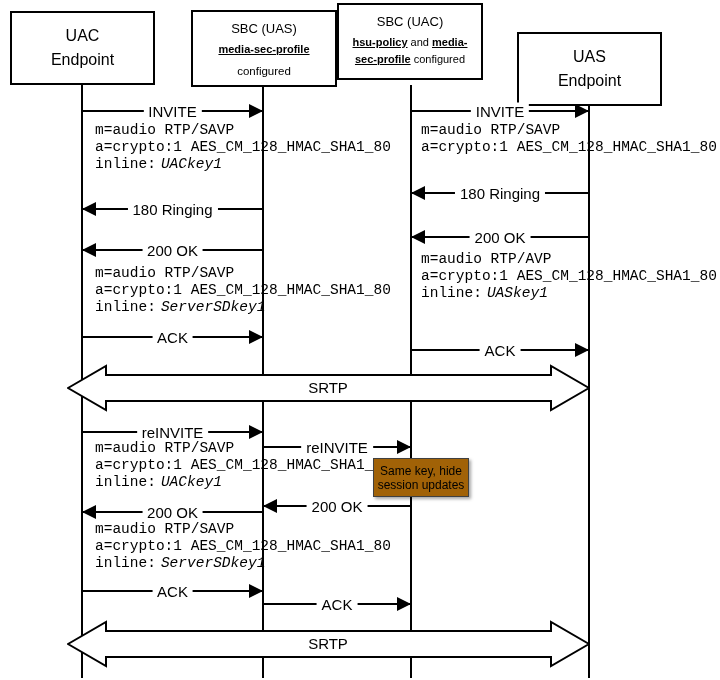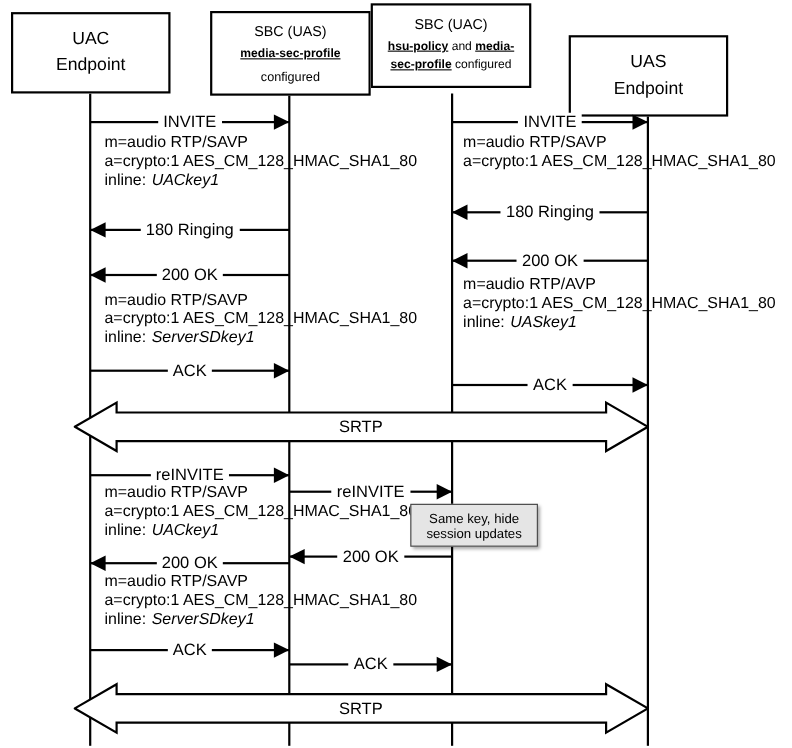--- a/index.html
+++ b/index.html
@@ -24,30 +24,30 @@
   .msg { position:absolute; height:0; }
   .mline { position:absolute; left:0; right:0; top:-1px; height:2px; background:#000; }
   .ah { position:absolute; width:0; height:0; top:-7px; }
   .ah.r { right:0;  border-left:14px solid #000;  border-top:7px solid transparent; border-bottom:7px solid transparent; }
   .ah.l { left:0;   border-right:14px solid #000; border-top:7px solid transparent; border-bottom:7px solid transparent; }
   .mlabel {
     position:absolute; left:50%; top:0; transform:translate(-50%,-50%);
     background:#fff; padding:0 5px; font-size:15px; white-space:nowrap;
   }
 
-  .sdp { position:absolute; font-size:14.5px; line-height:17px; white-space:nowrap; }
+  .sdp { position:absolute; font-size:14.5px; line-height:17px; white-space:nowrap;font-family:Liberation Mono, monospace; }
   .sdp .pfx { margin-right:5px; }
   .sdp .key { font-style:italic; }
 
   .srtp { position:absolute; }
   .srtp text { font-family:"Liberation Sans","DejaVu Sans",sans-serif; font-size:15px; fill:#000; }
 
   .note {
-    position:absolute; left:373px; top:458px; width:116px; height:39px; box-sizing:border-box;
-    background:#e5e5e5; border:1.5px solid #404040; box-shadow:2px 2px 3px rgba(0,0,0,0.35);
+    position:absolute; left:373px; top:458px; width:96px; height:39px; box-sizing:border-box;
+    background:#a16207; border:1.5px solid #404040; box-shadow:2px 2px 3px rgba(0,0,0,0.35);
     display:flex; flex-direction:column; align-items:center; justify-content:center;
     font-size:12px; line-height:14px; text-align:center; z-index:6;
   }
 </style>
 </head>
 <body>
 
 <div class="diagram">
 
   <div class="lifeline" style="left:81px;"></div>

